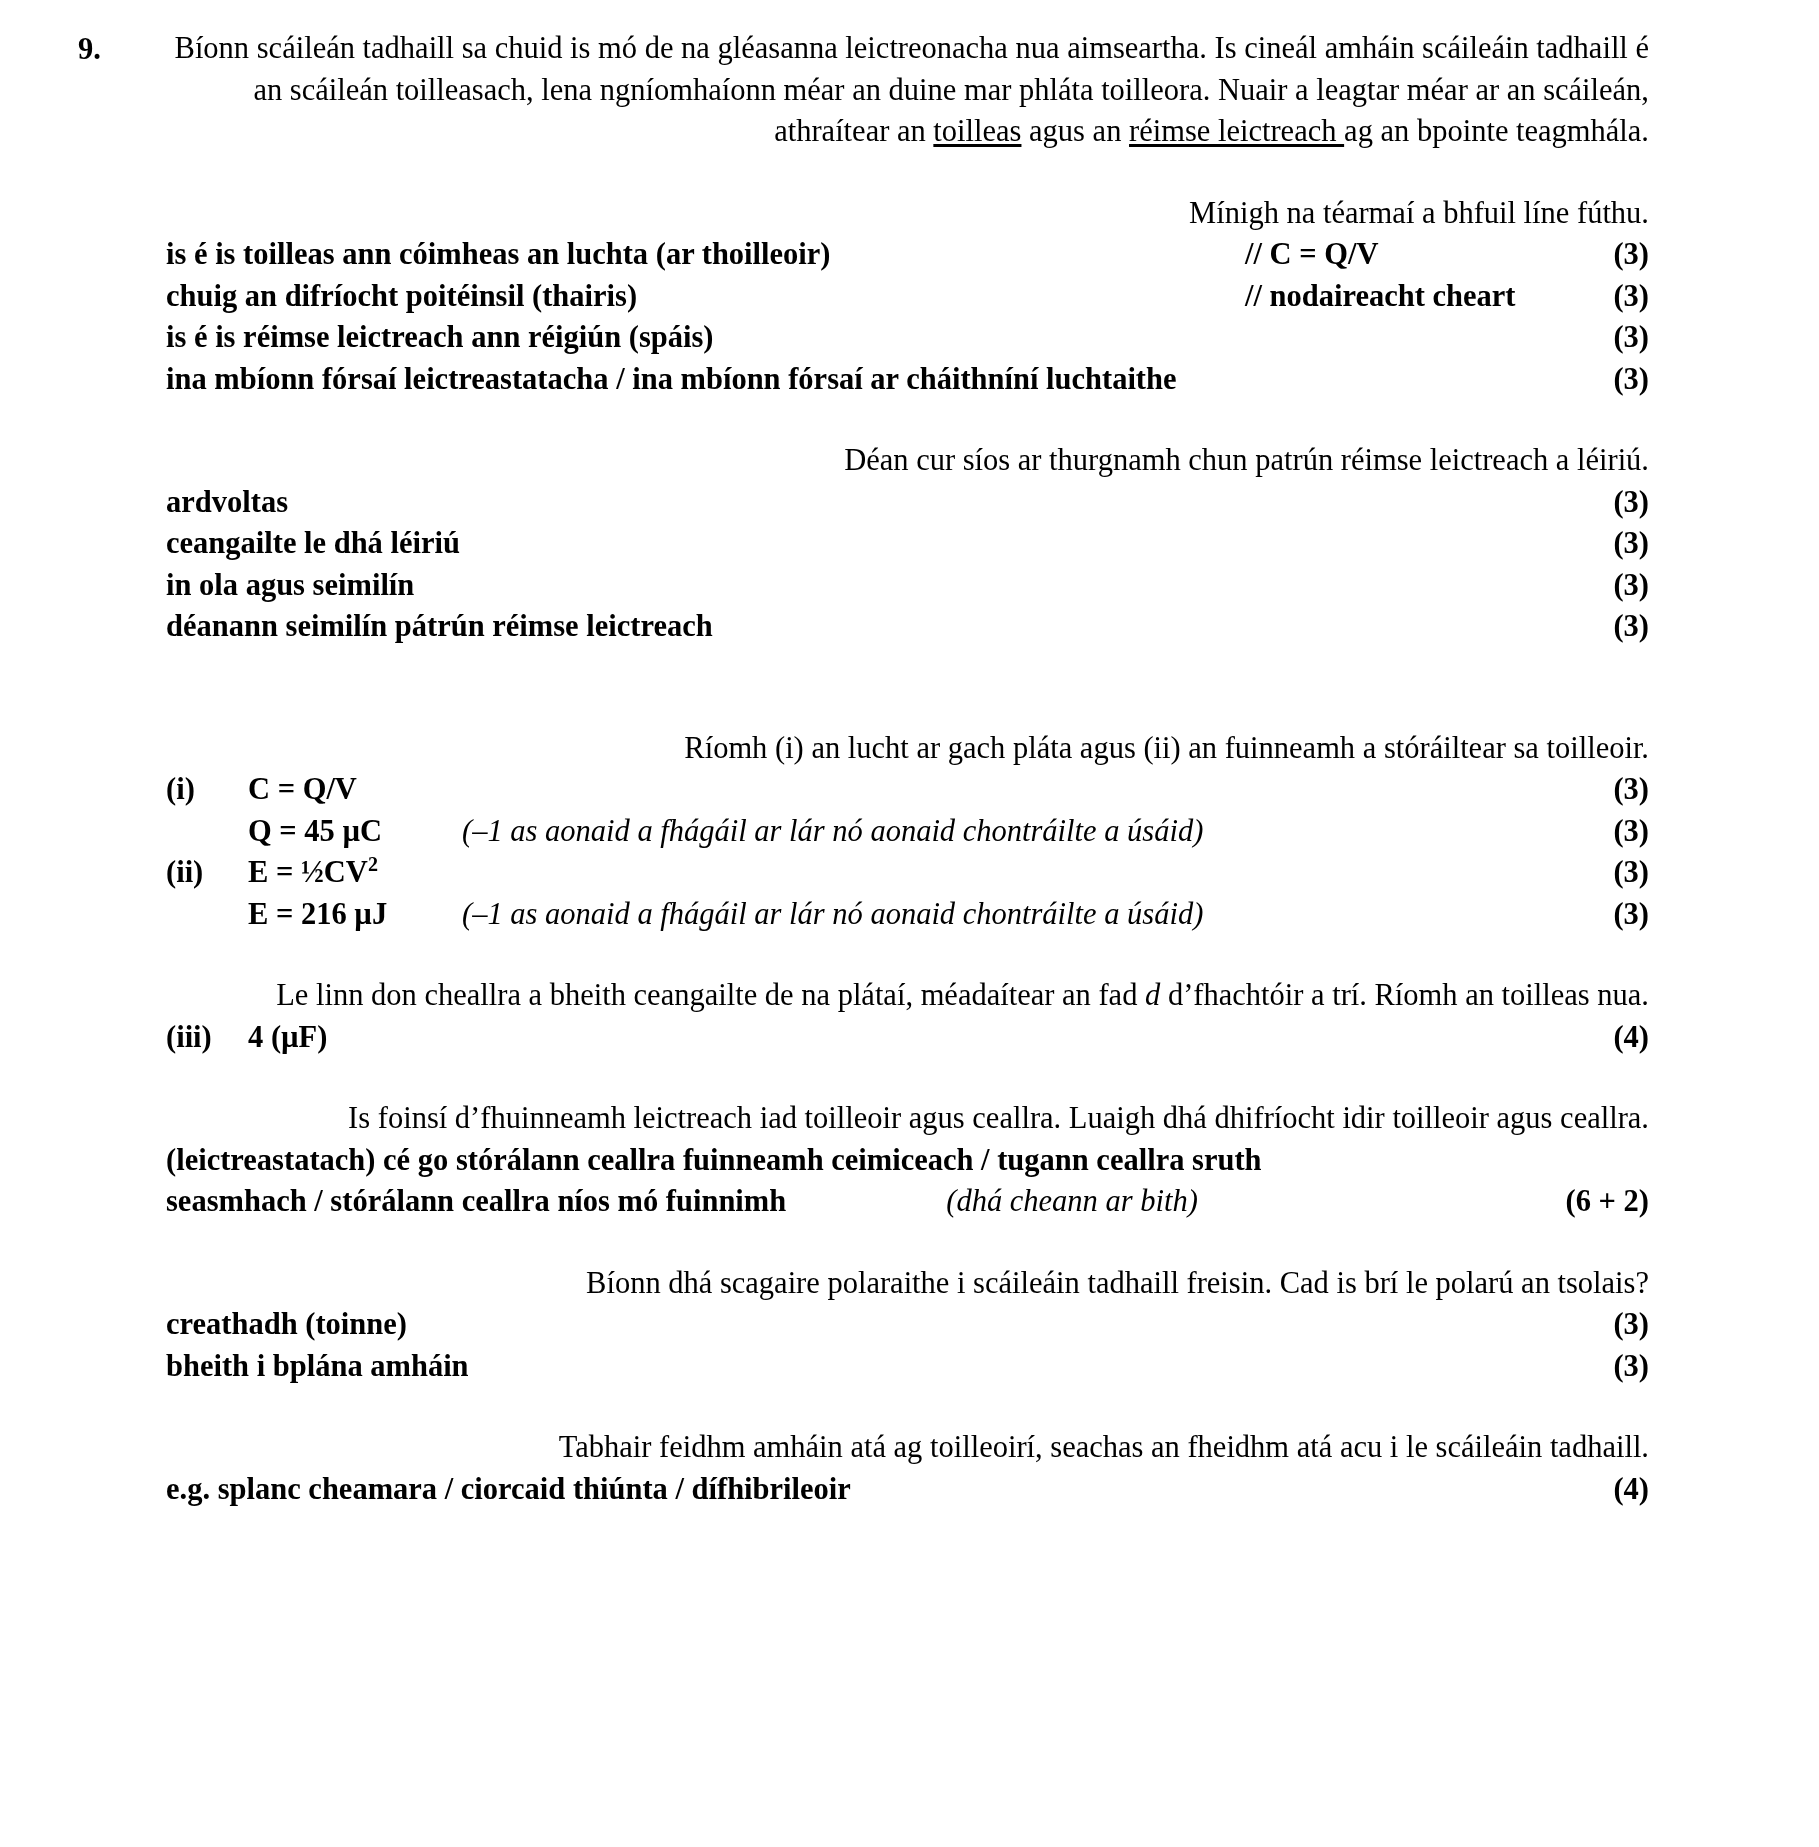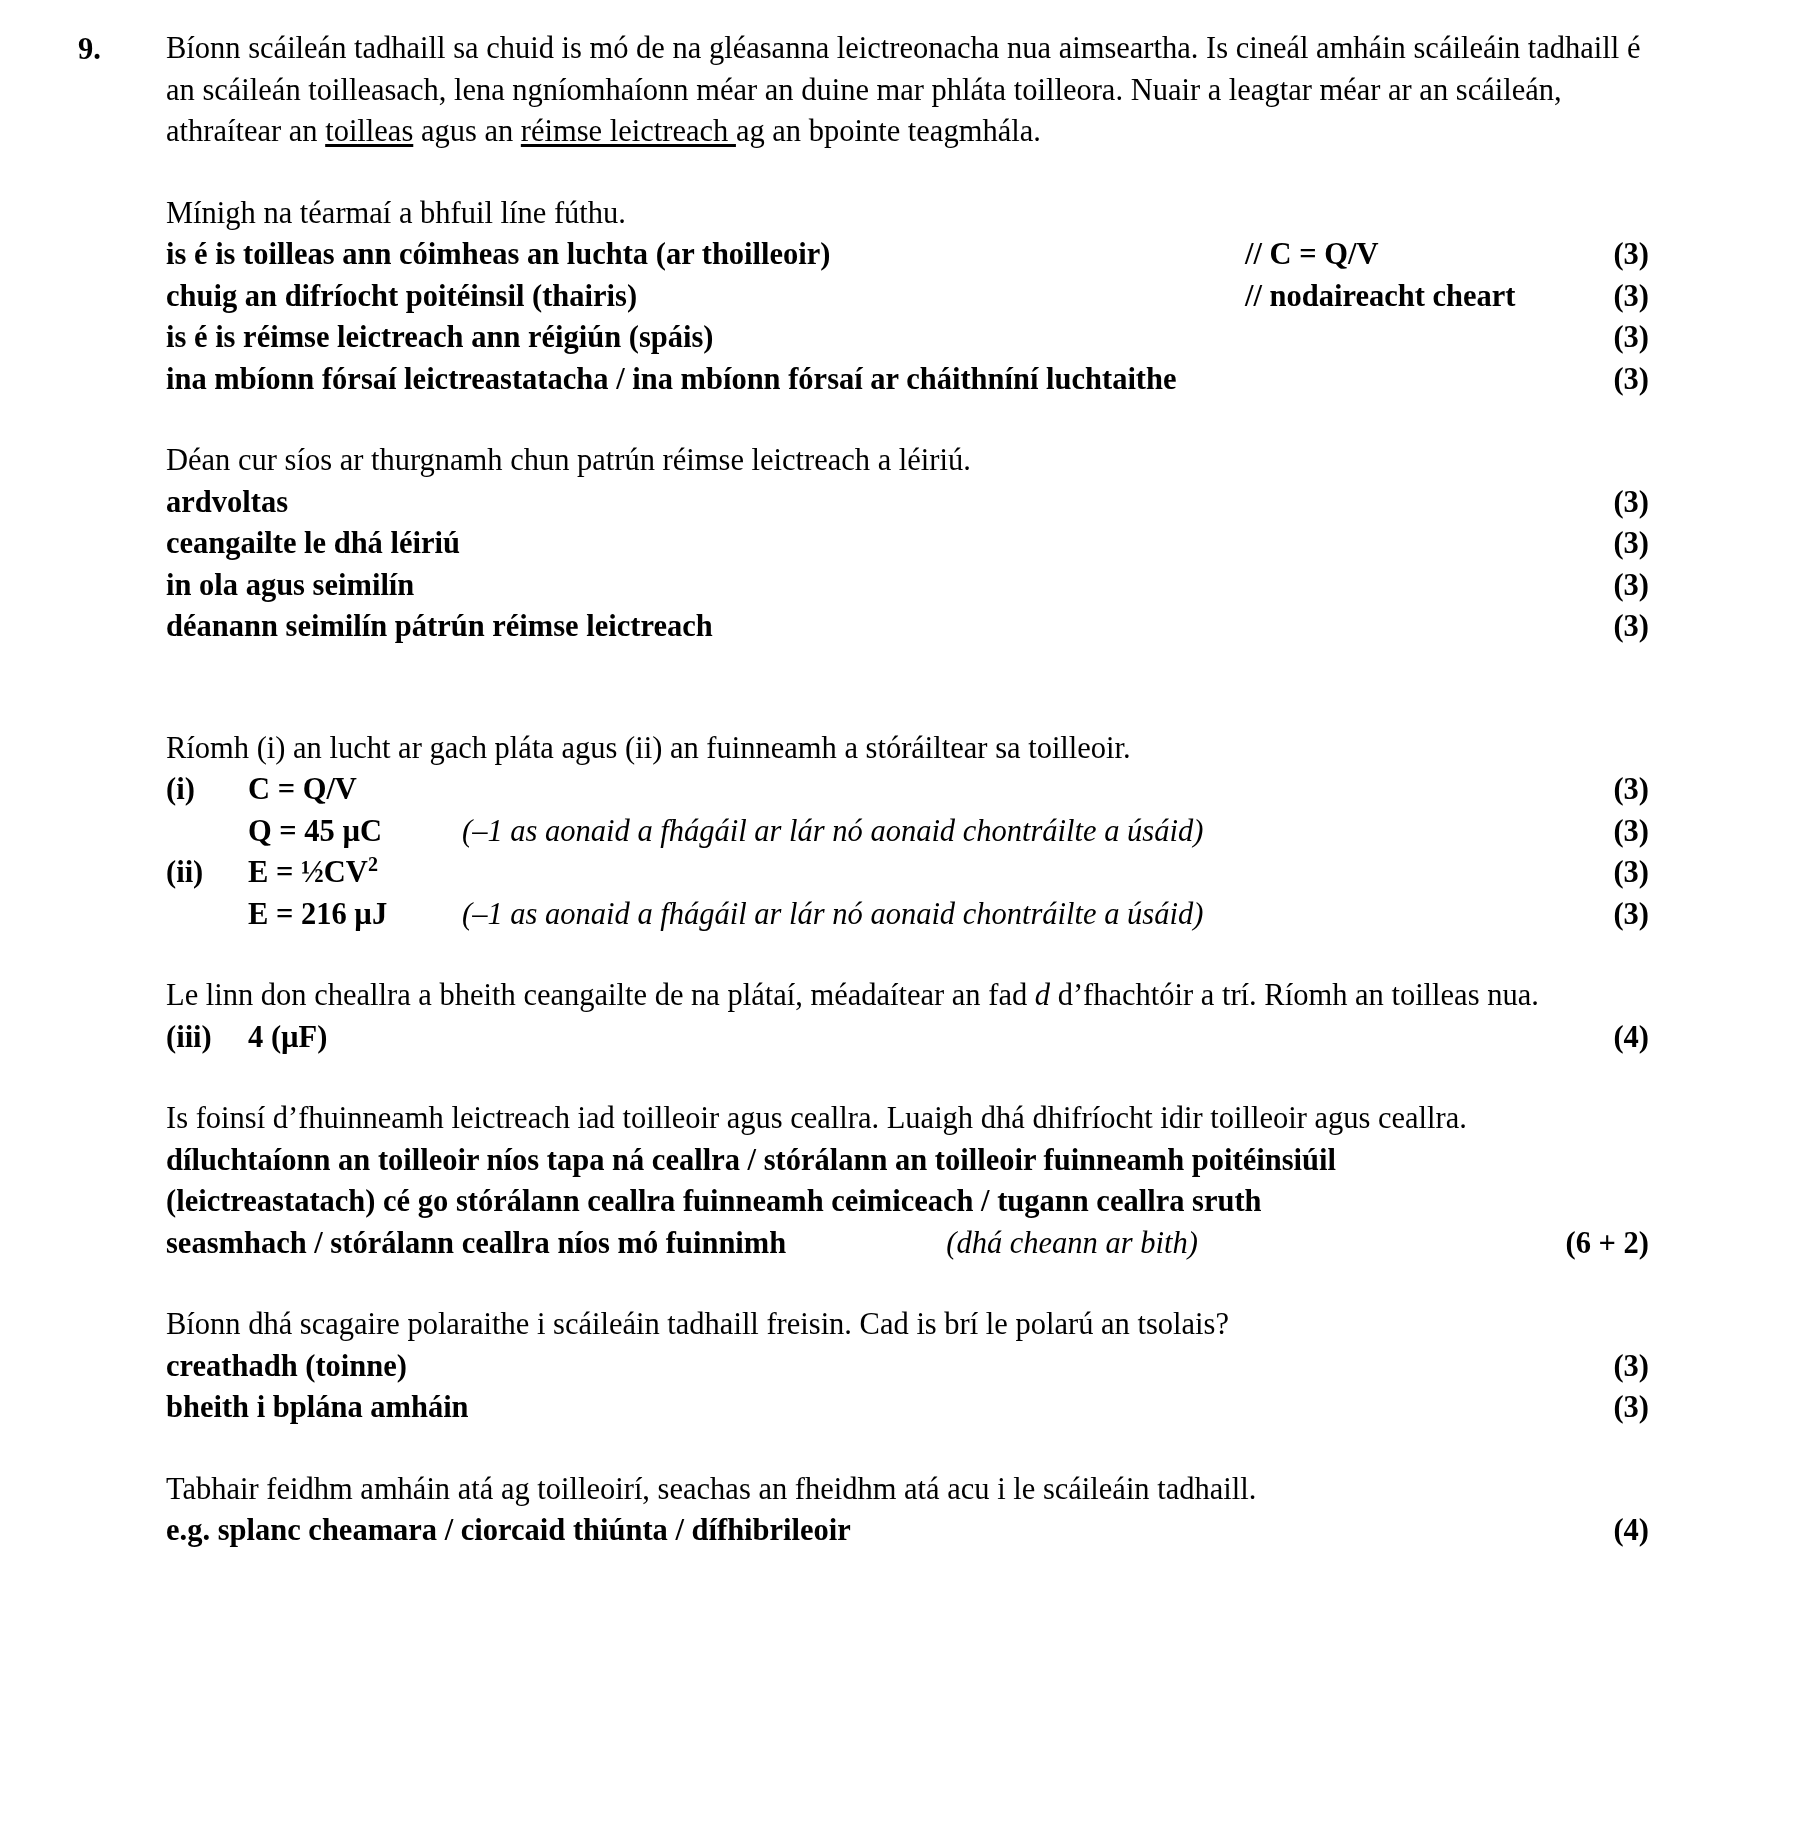--- a/index.html
+++ b/index.html
@@ -37,21 +37,21 @@
   }
   .qbody {
     flex: 1 1 auto;
     min-width: 0;
   }
 
   
   .para {
     font-size: 30.5px;
     line-height: 41.5px;
-    text-align: left;
+    text-align: right;
     margin: 0;
   }
   .para u {
     text-decoration: underline;
     text-underline-offset: 3px;
   }
   .para i, .ital {
     font-style: italic;
   }
 
@@ -252,26 +252,20 @@
           <span class="grow">4 (µF)</span>
         </div>
         <div class="marks">(4)</div>
       </div>
 
       <div class="spacer"></div>
 
       <p class="para"><span>Is foinsí d’fhuinneamh leictreach iad toilleoir agus ceallra. Luaigh dhá dhifríocht idir toilleoir agus</span>
 <span>ceallra.</span></p>
 
-      <div class="ansline">
-        <div class="ans-main">
-          <span class="ans-text grow">díluchtaíonn an toilleoir níos tapa ná ceallra / stórálann an toilleoir fuinneamh poitéinsiúil</span>
-        </div>
-        <div class="marks wide"></div>
-      </div>
 
       <div class="ansline">
         <div class="ans-main">
           <span class="ans-text grow">(leictreastatach) cé go stórálann ceallra fuinneamh ceimiceach / tugann ceallra sruth</span>
         </div>
         <div class="marks wide"></div>
       </div>
 
       <div class="ansline">
         <div class="ans-main">

